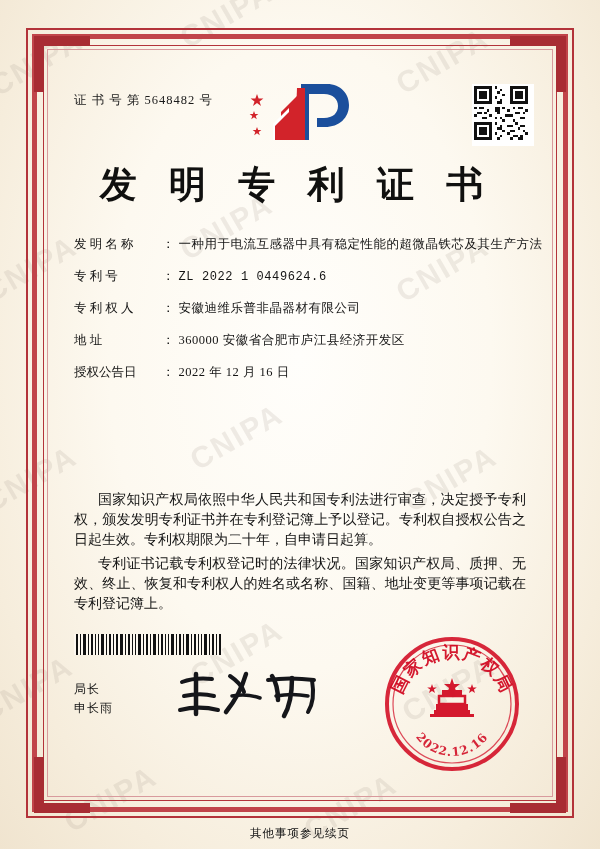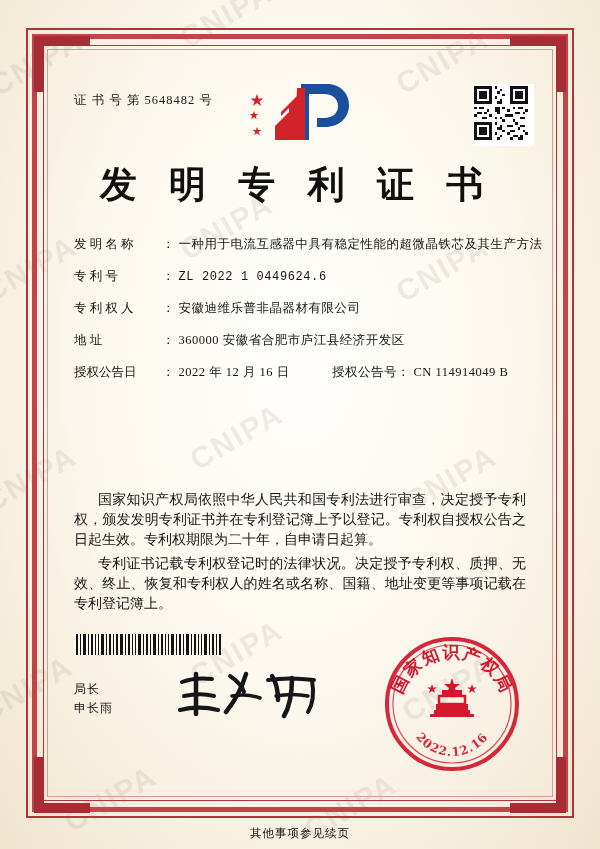--- a/index.html
+++ b/index.html
@@ -377,28 +377,25 @@
         <span class="lbl">专 利 号</span><span class="colon">：</span><span class="val mono">ZL 2022 1 0449624.6</span>
       </div>
       <div class="row">
         <span class="lbl">专 利 权 人</span><span class="colon">：</span><span class="val">安徽迪维乐普非晶器材有限公司</span>
       </div>
       <div class="row">
         <span class="lbl">地 址</span><span class="colon">：</span><span class="val">360000 安徽省合肥市庐江县经济开发区</span>
       </div>
       <div class="row">
         <span class="lbl">授权公告日</span><span class="colon">：</span><span class="val">2022 年 12 月 16 日</span>
-        <span class="second">
-          <span class="lbl2">授权公告号</span><span class="colon">：</span><span class="val">CN 114914049 B</span>
-        </span>
       </div>
     </div>
 
     <div class="para p1">国家知识产权局依照中华人民共和国专利法进行审查，决定授予专利权，颁发发明专利证书并在专利登记簿上予以登记。专利权自授权公告之日起生效。专利权期限为二十年，自申请日起算。</div>
-    <div class="para p2">专利证书记载专利权登记时的法律状况。决定授予专利权、质押、无效、终止、恢复和专利权人的姓名或名称、国籍、地址变更等事项记载在专利登记簿上。</div>
+    <div class="para p2">专利证书记载专利权登记时的法律状况。国家知识产权局、质押、无效、终止、恢复和专利权人的姓名或名称、国籍、地址变更等事项记载在专利登记簿上。</div>
 
     <div class="barcode">
       <svg width="148" height="21">
         <rect x="0" y="0" width="148" height="21" fill="#fdf8ef"></rect>
         <g fill="#111">
           <rect x="2" y="0" width="2" height="21"></rect>
             <rect x="6" y="0" width="1" height="21"></rect>
           <rect x="9" y="0" width="3" height="21"></rect>
             <rect x="14" y="0" width="1" height="21"></rect>
           <rect x="17" y="0" width="2" height="21"></rect>

